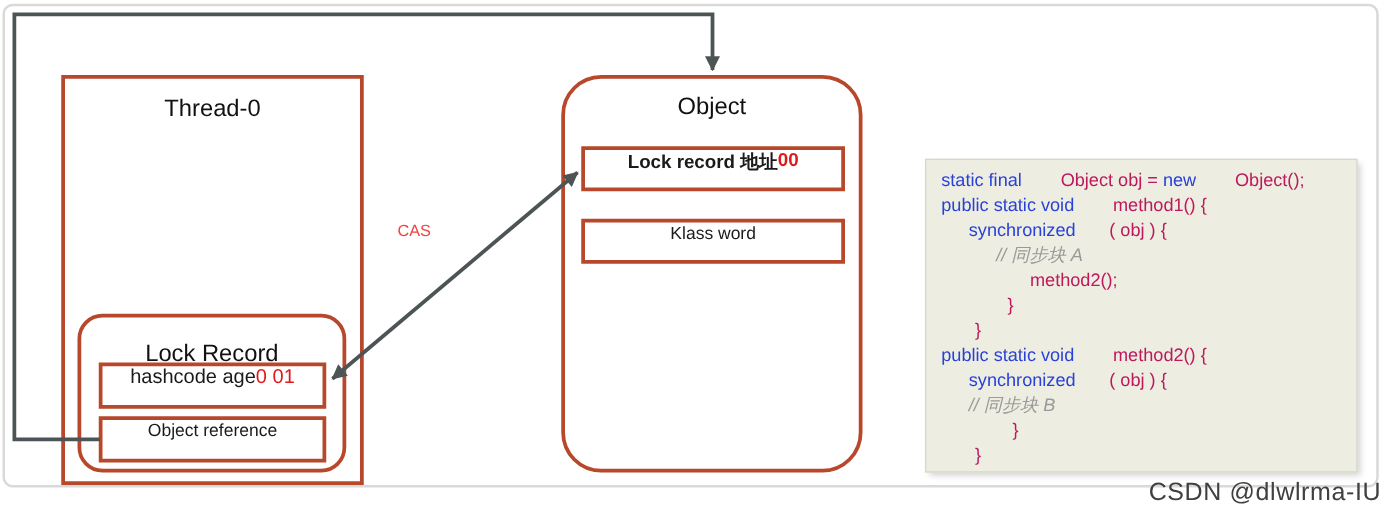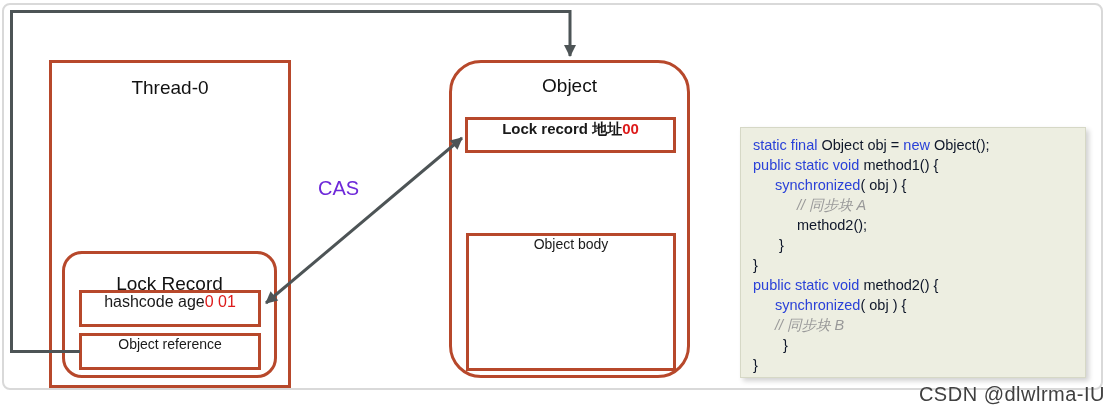--- a/index.html
+++ b/index.html
@@ -21,29 +21,29 @@
   .cell{
     position:absolute;border:3px solid #b7482b;box-sizing:border-box;background:#fff;
     display:flex;align-items:flex-start;justify-content:center;white-space:nowrap;z-index:3;
   }
   .hashcode-cell{left:79px;top:290px;width:182px;height:37px;font-size:16px;}
   .ref-cell{left:79px;top:333px;width:182px;height:37px;font-size:14px;}
   .mark-cell{left:465px;top:117px;width:211px;height:36px;font-size:15px;font-weight:700;}
   .klass-cell{left:465px;top:175px;width:211px;height:36px;font-size:14px;}
   .body-cell{left:466px;top:233px;width:210px;height:138px;font-size:14px;}
   .red-val{color:#dd1b1b;}
-  .cas-label{position:absolute;left:318px;top:177px;font-size:20px;color:#6d28d9;z-index:4;}
+  .cas-label{position:absolute;left:318px;top:177px;font-size:13px;color:#ef4444;z-index:4;}
   .code-block{
     position:absolute;left:740px;top:127px;width:346px;height:251px;box-sizing:border-box;
     background:#edeee1;border:1px solid #d6d8c6;box-shadow:3px 3px 5px rgba(0,0,0,0.18);
     padding:7px 8px 0 12px;font-size:14.5px;line-height:20px;z-index:2;overflow:hidden;
   }
   .code-line{white-space:pre;}
   .tok-kw{color:#2a41d8;}
-  .tok-pl{color:#0f172a;}
+  .tok-pl{color:#be185d;padding-left:27px;}
   .tok-cm{color:#999999;font-style:italic;}
   .watermark{
     position:absolute;top:383px;right:3px;font-size:20px;color:#404040;
     letter-spacing:0.5px;z-index:6;
   }
 </style>
 </head>
 <body>
 
 <div class="canvas">
@@ -71,24 +71,24 @@
 
   <div class="redbox object-box">
     <div class="box-title" style="top:12px;">Object</div>
   </div>
 
   <div class="cell mark-cell">
     <span>Lock record 地址 </span>
       <span class="red-val">00</span>
   </div>
 
+  <div class="cell klass-cell">
+    <span>Klass word</span>
+  </div>
 
-  <div class="cell body-cell">
-    <span>Object body</span>
-  </div>
 
   <div class="code-block">
       <div class="code-line" style="padding-left: 0px;"><span class="tok-kw">static final</span><span class="tok-pl"> Object obj = </span><span class="tok-kw">new</span><span class="tok-pl"> Object();</span></div>
       <div class="code-line" style="padding-left: 0px;"><span class="tok-kw">public static void</span><span class="tok-pl"> method1() {</span></div>
       <div class="code-line" style="padding-left: 22px;"><span class="tok-kw">synchronized</span><span class="tok-pl">( obj ) {</span></div>
       <div class="code-line" style="padding-left: 44px;"><span class="tok-cm">// 同步块 A</span></div>
       <div class="code-line" style="padding-left: 44px;"><span class="tok-pl">method2();</span></div>
       <div class="code-line" style="padding-left: 26px;"><span class="tok-pl">}</span></div>
       <div class="code-line" style="padding-left: 0px;"><span class="tok-pl">}</span></div>
       <div class="code-line" style="padding-left: 0px;"><span class="tok-kw">public static void</span><span class="tok-pl"> method2() {</span></div>

